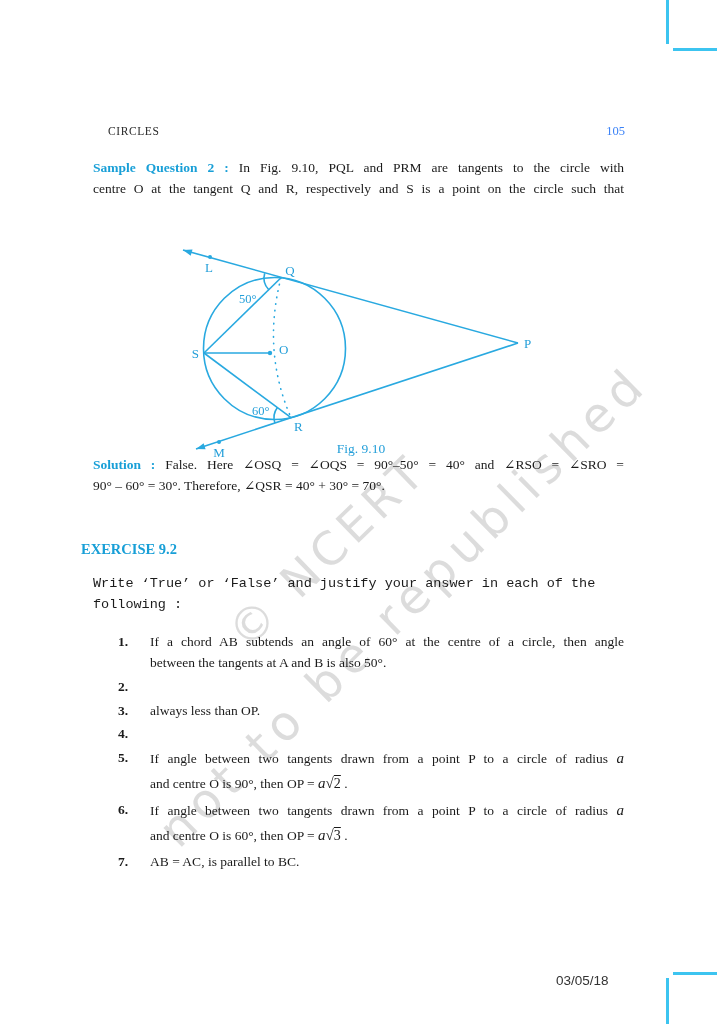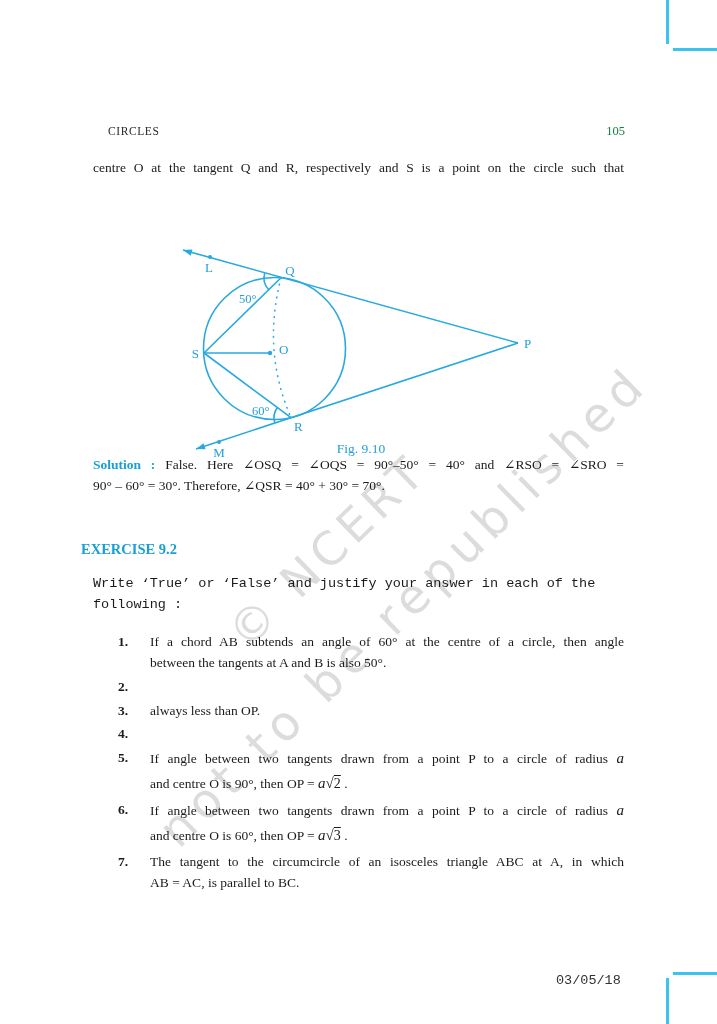--- a/index.html
+++ b/index.html
@@ -1,21 +1,21 @@
 <!DOCTYPE html>
 <html><head>
 <meta charset="utf-8">
 <style>
   html,body{margin:0;padding:0;background:#e8e8e8;}
   #page{position:relative;width:717px;height:1024px;background:#ffffff;overflow:hidden;
         font-family:"Liberation Serif","DejaVu Serif",serif;color:#1b1b1b;}
   .abs{position:absolute;}
   
   #hdr-left{left:108px;top:125px;font-size:11.5px;letter-spacing:0.6px;color:#2a2a2a;}
-  #hdr-right{top:124px;right:92px;font-size:12.5px;color:#15803d;}
+  #hdr-right{top:124px;right:92px;font-size:12.5px;color:#3b82f6;}
   
   .body-txt{font-size:13.5px;line-height:20.9px;color:#1b1b1b;}
   .jline{text-align:justify;text-align-last:justify;}
   .blue-bold{color:#189fd7;font-weight:bold;}
   #sampleq{left:93px;top:158px;width:531px;}
   #solution{left:93px;top:455px;width:531px;}
   #ex-head{left:81px;top:539px;width:531px;text-align:left;font-size:14.5px;}
   #exercise{left:93px;top:574px;width:531px;}
   #ex-intro{margin-bottom:16px;font-family:Liberation Mono, monospace;}
   .item{display:grid;grid-template-columns:35px 1fr;column-gap:22px;margin-bottom:3px;}
@@ -33,40 +33,41 @@
   #wm1{left:200px;top:524px;font-size:46px;letter-spacing:6px;transform:rotate(-44deg);}
   #wm2{left:72px;top:578px;font-size:48px;letter-spacing:7px;transform:rotate(-44.5deg);}
   .content{z-index:2;}
   
   .crop{background:#3cc4f0;}
   #crop-tr-v{left:666px;top:0;width:3px;height:44px;}
   #crop-tr-h{left:673px;top:48px;width:44px;height:3px;}
   #crop-br-h{left:673px;top:972px;width:44px;height:3px;}
   #crop-br-v{left:666px;top:978px;width:3px;height:46px;}
   
-  #date{left:556px;top:973px;font-family:Liberation Mono, monospace;
+  #date{left:556px;top:973px;font-family:Liberation Sans, sans-serif;
         font-size:13.5px;color:#333;}
 </style>
 </head>
 <body>
 
 <div id="page">
 
   <div class="abs wm" id="wm1">© NCERT</div>
   <div class="abs wm" id="wm2">not to be republished</div>
 
   <div class="abs crop content" id="crop-tr-v"></div>
   <div class="abs crop content" id="crop-tr-h"></div>
   <div class="abs crop content" id="crop-br-h"></div>
   <div class="abs crop content" id="crop-br-v"></div>
 
   <div class="abs content" id="hdr-left">CIRCLES</div>
   <div class="abs content" id="hdr-right">105</div>
 
   <div class="abs body-txt content" id="sampleq">
+    <div class="jline"><span class="blue-bold">Sample Question 2 :</span><span> In Fig. 9.10, PQL and PRM are tangents to the circle with</span></div>
     <div class="jline">centre O at the tangent Q and R, respectively and S is a point on the circle such that</div>
   </div>
 
   <svg class="abs content" id="fig-svg" width="420" height="230" viewBox="150 235 420 230">
     <g stroke="#29a9e0" stroke-width="1.6" fill="none">
       <circle cx="274.5" cy="348.5" r="71"></circle>
       <line x1="183" y1="250" x2="518" y2="343"></line>
       <line x1="196" y1="449" x2="518" y2="343"></line>
       <line x1="204" y1="353" x2="281" y2="277.8"></line>
       <line x1="204" y1="353" x2="291" y2="417.7"></line>
@@ -141,21 +142,20 @@
       <span class="num">6.</span>
       <span>
         <div class="jline"><span>If angle between two tangents drawn from a point P to a circle of radius </span><span class="mvar">a</span></div>
         <div class="mathline"><span>and centre O is 60°, then OP = </span><span class="mvar">a</span><span class="mrt">√</span><span class="mrad">3</span><span> .</span></div>
       </span>
     </div>
 
     <div class="item">
       <span class="num">7.</span>
       <span>
-        <div class="jline">The tangent to the circumcircle of an isosceles triangle ABC at A, in which</div>
         <div>AB = AC, is parallel to BC.</div>
       </span>
     </div>
   </div>
 
   <div class="abs content" id="date">03/05/18</div>
 
 </div>
 
 </body></html>

